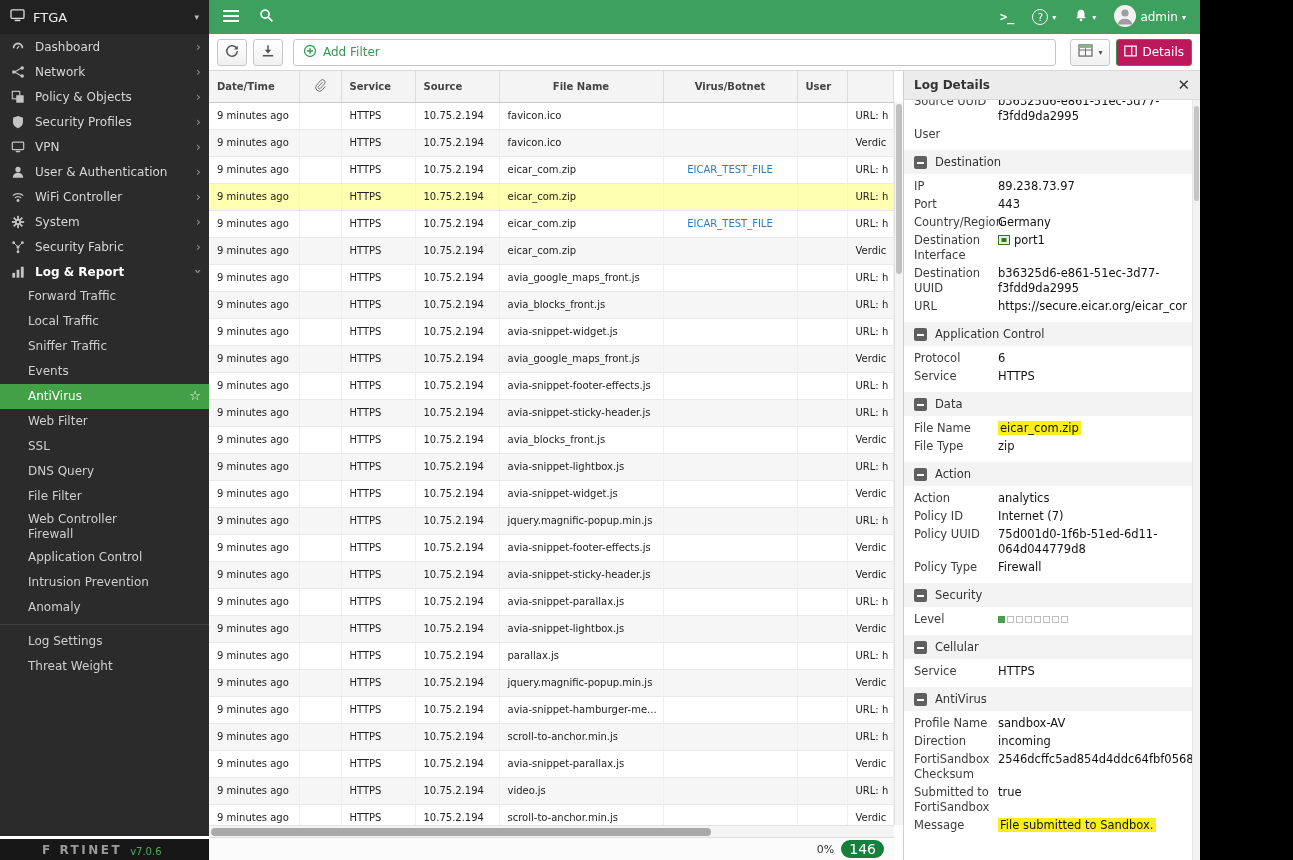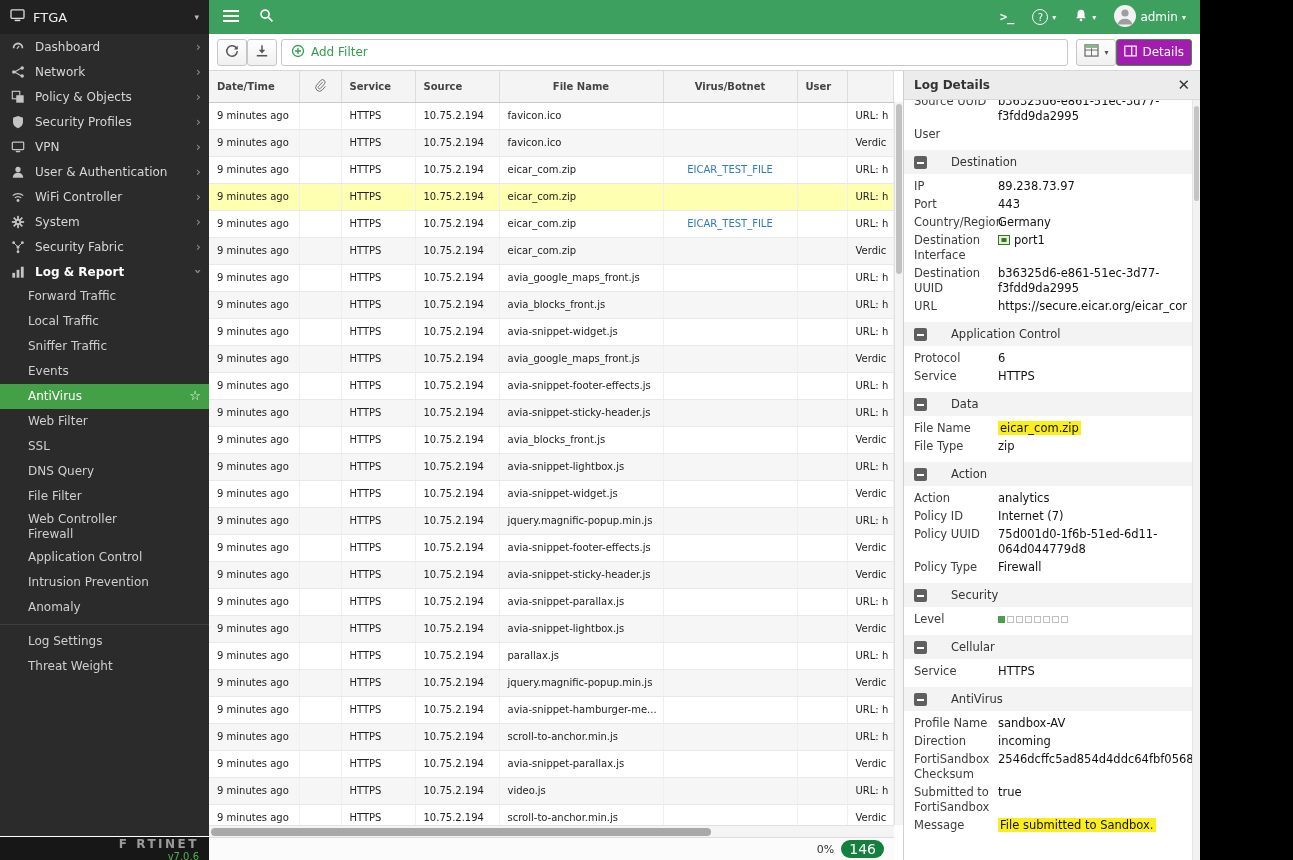--- a/index.html
+++ b/index.html
@@ -17,38 +17,38 @@
   .nav-item { height:25px; display:flex; align-items:center; padding:0 8px 0 10px; cursor:pointer; }
   .nav-ic { width:16px; display:flex; justify-content:center; }
   .nav-label { margin-left:9px; white-space:nowrap; }
   .nav-chev { margin-left:auto; color:#8f8f8f; font-size:13px; line-height:1; }
   .nav-chev.down { transform:rotate(90deg); }
   .nav-item.expanded { color:#fff; font-weight:bold; }
   .sub-item { min-height:25px; display:flex; align-items:center; padding:3px 45px 3px 28px; color:#cfcfcf; cursor:pointer; position:relative; line-height:1.25; }
   .sub-item.selected { background:#43a047; color:#fff; padding-right:8px; }
   .sub-item .star { position:absolute; right:8px; color:#fff; font-size:13px; }
   .nav-divider { height:1px; background:#3d3d3d; margin:4px 0; }
-  .side-footer { position:absolute; bottom:0; left:0; width:209px; height:24px; background:#171717; border-top:1px solid #ffffff; display:flex; align-items:flex-end; padding:0 10px 3px 42px;flex-direction:column; }
+  .side-footer { position:absolute; bottom:0; left:0; width:209px; height:24px; background:#171717; border-top:3px solid #ffffff; display:flex; align-items:flex-end; padding:0 10px 3px 42px; }
   .logo { color:#9a9a9a; font-weight:bold; letter-spacing:2.5px; font-size:12px; }
   .version { color:#4caf50; font-size:10px; margin-left:8px; }
   
   .main { position:absolute; left:209px; top:0; width:991px; height:860px; background:#fff; }
   .topbar { height:34px; background:#3da05e; display:flex; align-items:center; padding:0 14px; gap:20px; }
   .ticon { color:#fff; display:flex; align-items:center; gap:4px; cursor:pointer; }
   .right-group { margin-left:auto; display:flex; align-items:center; gap:18px; }
   .cli-glyph { font-family:"DejaVu Sans Mono",monospace; font-weight:bold; font-size:12px; color:#fff; }
   .help-circle { width:16px; height:16px; border:1.4px solid #fff; border-radius:50%; display:flex; align-items:center; justify-content:center; font-size:10px; color:#fff; }
   .caret { font-size:8px; color:#fff; }
   .admin-label { color:#fff; }
   
-  .toolbar { height:37px; border-bottom:1px solid #d7d7d7; display:flex; align-items:center; padding:0 8px; background:#fff; }
+  .toolbar { height:37px; border-bottom:1px solid #d7d7d7; display:flex; align-items:center; padding:0 8px; gap:6px; background:#fff; }
   .tbtn { height:27px; min-width:30px; border:1px solid #c6c6c6; border-radius:3px; background:linear-gradient(#fff,#f0f0f0); display:flex; align-items:center; justify-content:center; gap:5px; padding:0 7px; cursor:pointer; color:#555; }
   .filterbar { flex:1; height:27px; border:1px solid #c6c6c6; border-radius:3px; background:#fff; display:flex; align-items:center; padding:0 9px; gap:6px; cursor:text; margin:0 8px 0 4px; }
   .addfilter { color:#2f9e4f; display:flex; gap:6px; align-items:center; cursor:pointer; }
-  .details-btn { background:#a21caf; border-color:#3c9140; color:#fff; }
+  .details-btn { background:#be185d; border-color:#3c9140; color:#fff; }
   
   .content { position:absolute; top:71px; bottom:0; left:0; right:0; display:flex; }
   .table-area { position:relative; width:694px; height:100%; }
   .table-wrap { position:absolute; top:0; left:0; right:9px; bottom:35px; overflow:hidden; }
   table { border-collapse:collapse; table-layout:fixed; width:685px; font-size:10px; }
   th { height:31px; background:#f4f4f4; border-right:1px solid #ddd; border-bottom:1px solid #c9c9c9; font-weight:bold; color:#444; text-align:left; padding:0 8px; white-space:nowrap; overflow:hidden; cursor:pointer; }
   td { height:27px; border-right:1px solid #efefef; border-bottom:1px solid #e9e9e9; padding:0 8px; white-space:nowrap; overflow:hidden; color:#222; }
   tbody tr { cursor:pointer; }
   tbody tr:nth-child(even) td { background:#f6f6f6; }
   tbody tr.selected td { background:#ffffb2; }
@@ -61,21 +61,21 @@
   .table-footer { position:absolute; left:0; right:9px; bottom:0; height:23px; border-top:1px solid #ddd; background:#fbfbfb; display:flex; align-items:center; justify-content:flex-end; gap:7px; padding:0 10px; color:#333; font-size:11px; }
   .badge { background:#15803d; color:#fff; border-radius:9px; padding:1px 8px; font-size:14px; }
   
   .details-panel { position:relative; width:297px; height:100%; border-left:1px solid #cfcfcf; background:#fff; }
   .dp-header { height:29px; background:#ececec; border-bottom:1px solid #d9d9d9; display:flex; align-items:center; padding:0 10px; font-weight:bold; color:#333; }
   .dp-close { margin-left:auto; font-size:15px; cursor:pointer; color:#333; line-height:1; }
   .dp-body { position:absolute; top:29px; bottom:0; left:0; right:8px; overflow:hidden; padding-left:10px; font-size:11.5px; }
   .dp-sections { margin-top:-9px; }
   .dp-scroll { position:absolute; top:29px; right:0; bottom:0; width:8px; background:#f2f2f2; border-left:1px solid #e5e5e5; }
   .dp-thumb { position:absolute; top:6px; left:1px; width:5px; height:95px; background:#c4c4c4; border-radius:3px; cursor:grab; }
-  .sec-header { margin:8px 0 5px -10px; padding:5px 10px; background:#f3f3f3; display:flex; align-items:center; gap:24px; color:#333; cursor:pointer; }
+  .sec-header { margin:8px 0 5px -10px; padding:5px 10px; background:#f3f3f3; display:flex; align-items:center; gap:8px; color:#333; cursor:pointer; }
   .collapse-ic { width:13px; height:13px; background:#5f5f5f; border-radius:2px; position:relative; flex:none; }
   .collapse-ic::after { content:""; position:absolute; left:3px; right:3px; top:6px; height:2px; background:#fff; }
   .field { display:flex; margin:3px 0; line-height:15px; }
   .f-label { width:84px; flex:none; color:#3c3c3c; padding-right:6px; }
   .f-value { flex:1; color:#111; word-break:break-word; }
   .f-value.nowrap { white-space:nowrap; overflow:hidden; word-break:normal; }
   .hl { background:#fbee1e; padding:0 2px; }
   .pic { display:inline-block; margin-right:4px; vertical-align:-1px; }
   .lvl { display:inline-block; width:7px; height:7px; border:1px solid #bfbfbf; margin-right:2px; background:#fff; vertical-align:middle; }
   .lvl.on { background:#4c9e4c; border-color:#4c9e4c; }

